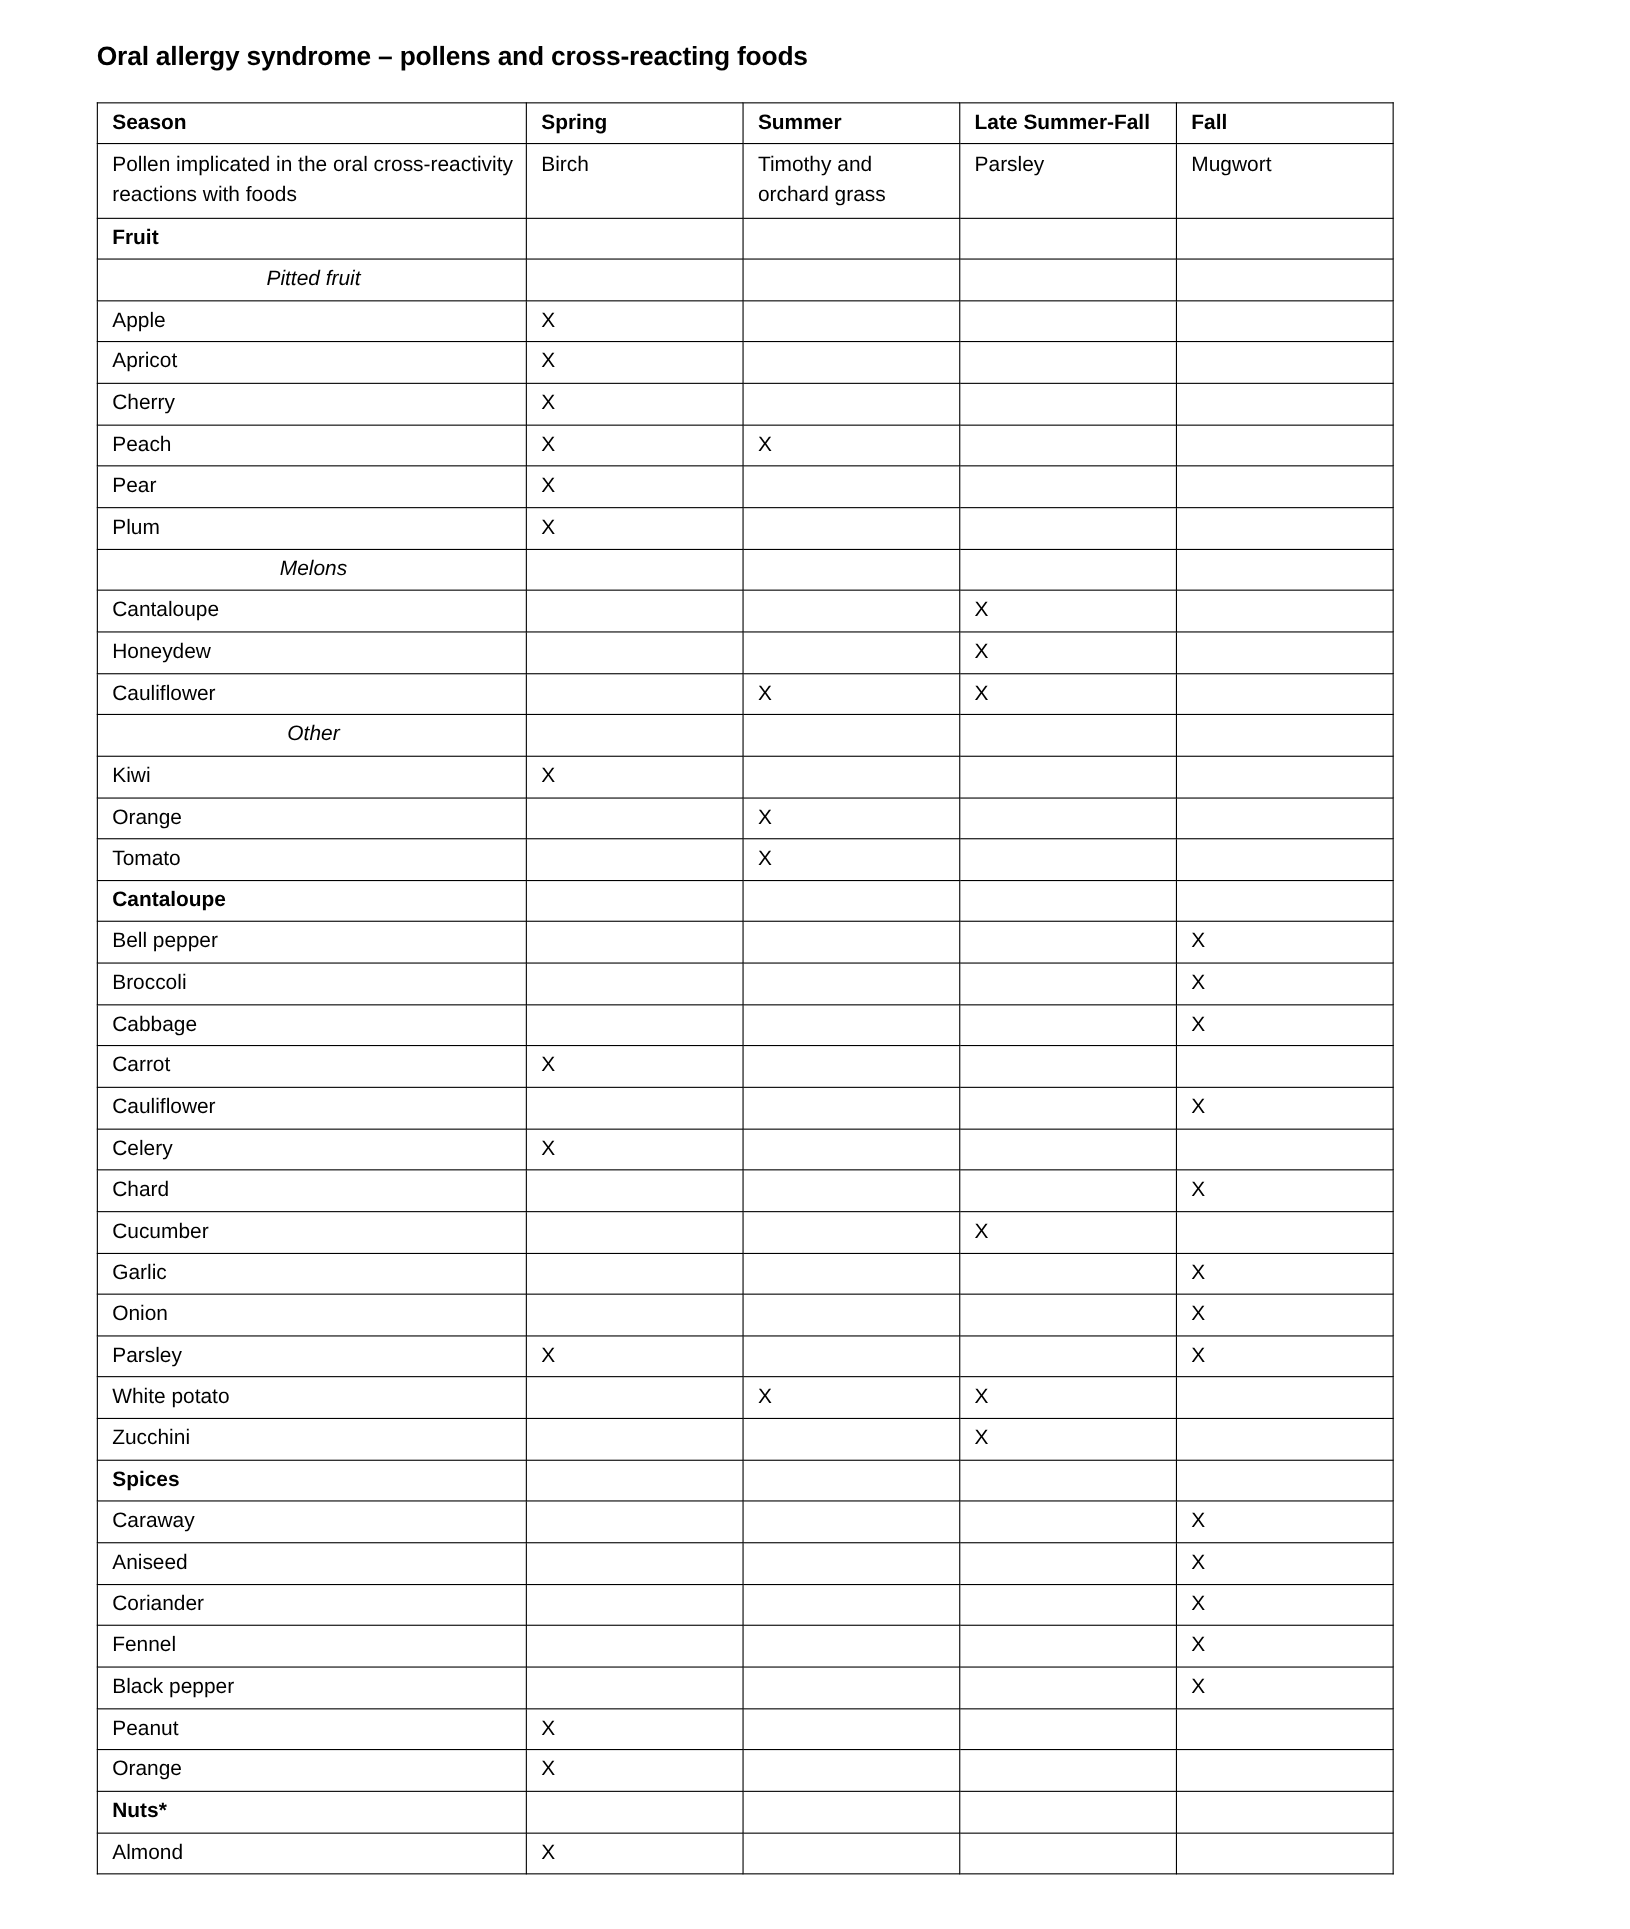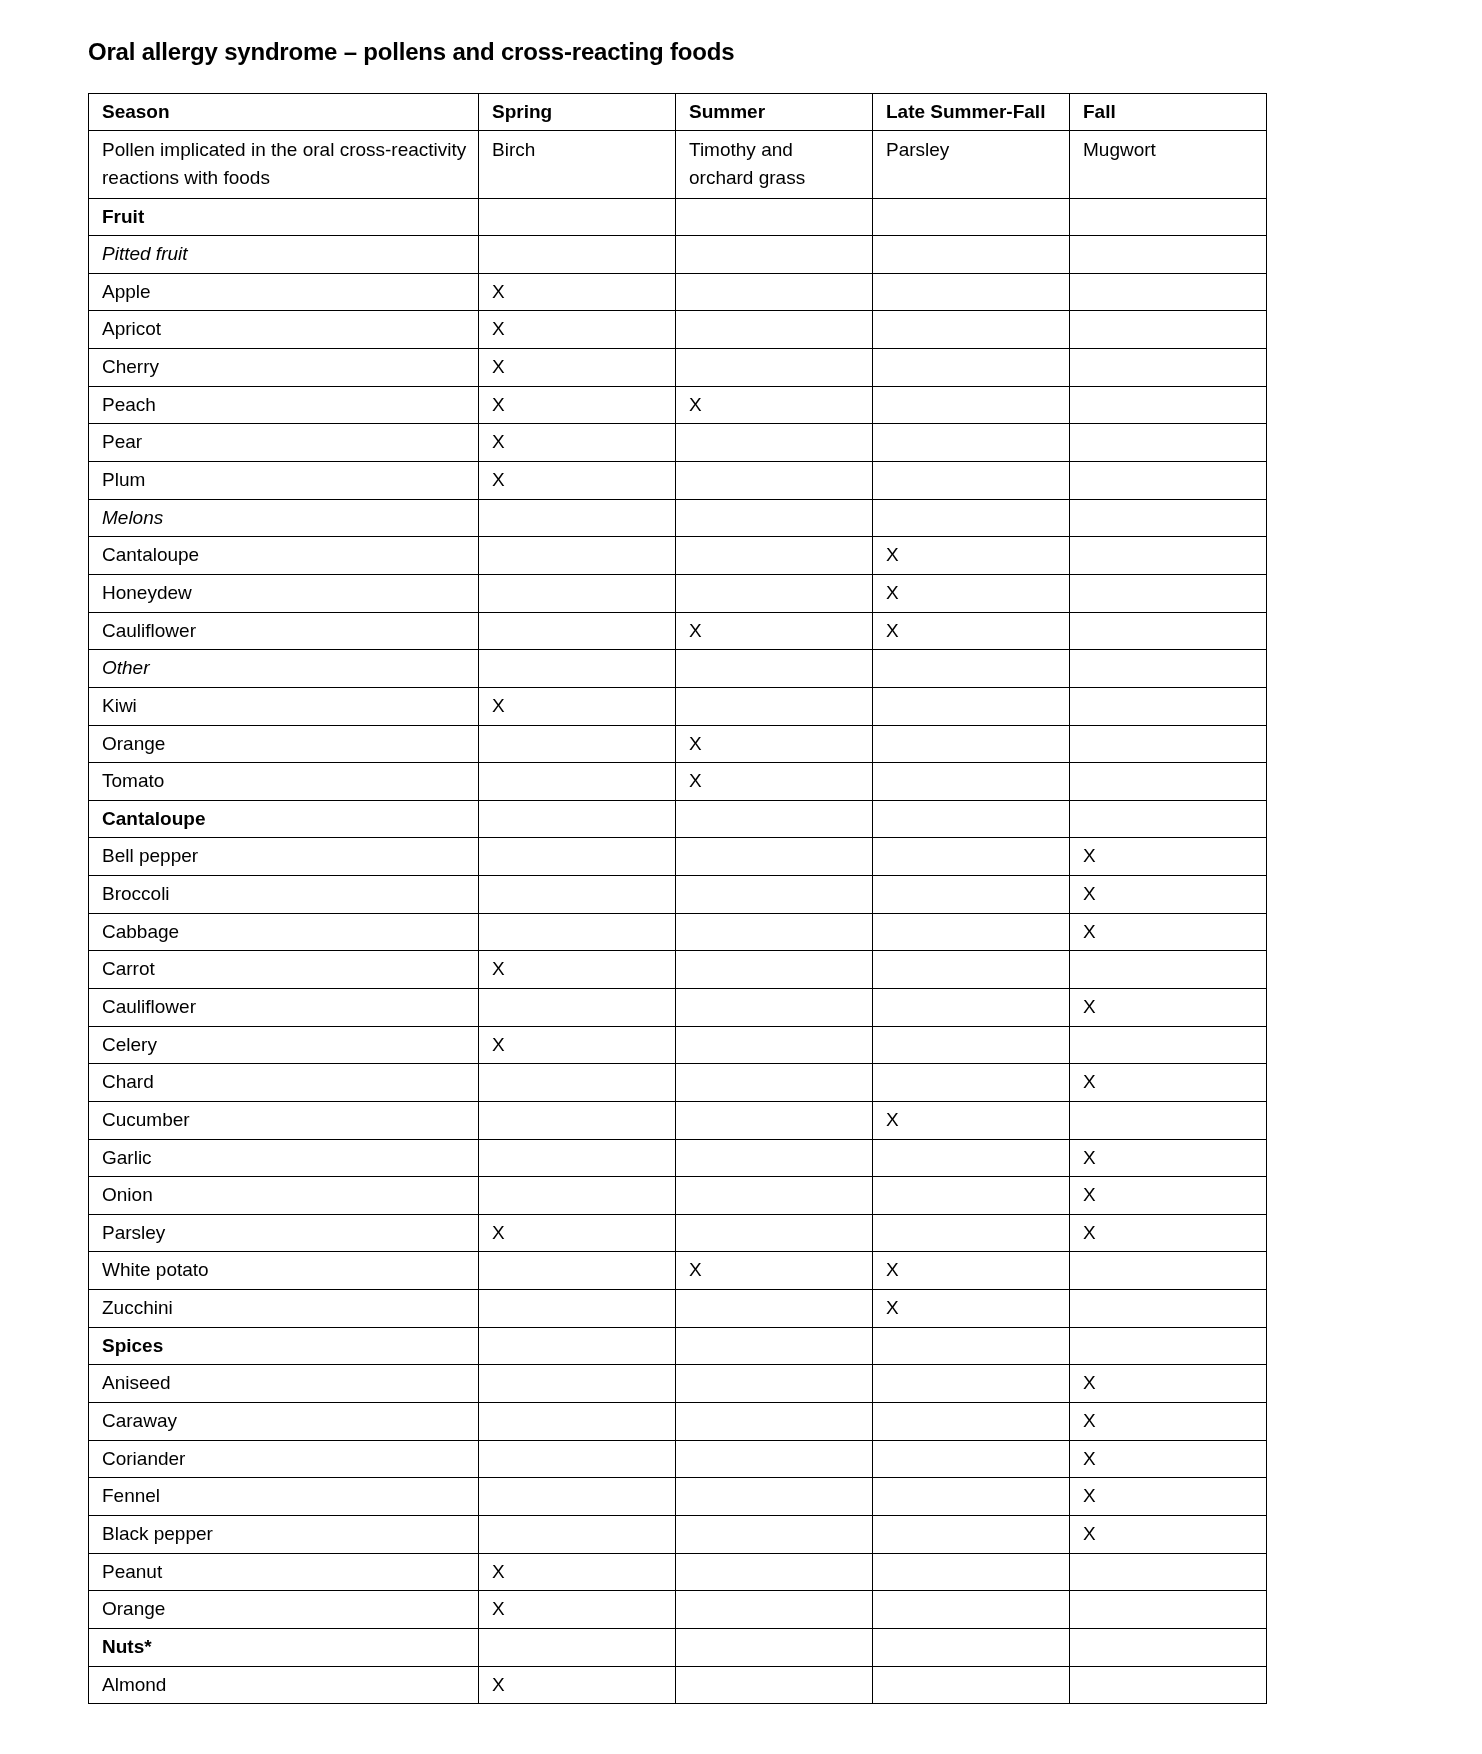--- a/index.html
+++ b/index.html
@@ -47,21 +47,21 @@
   }
   table.oas th {
     font-weight: bold;
     margin-top: 38px;
   }
   td.mark, th.mark {
     text-align: center;
     padding-left: 10px;
   }
   tr.group-row > td:first-child { font-weight: bold; }
-  tr.sub-row   > td:first-child { font-style: italic; }
+  tr.sub-row   > td:first-child { font-style: italic; text-align: center; }
   tr.tall-row td { line-height: 1.45; }
 </style>
 </head>
 <body>
 
 <div class="page">
 
   <h1 class="doc-title">Oral allergy syndrome – pollens and cross-reacting foods</h1>
 
   <table class="oas">
@@ -301,28 +301,28 @@
           <td class="mark"></td>
         </tr>
         <tr class="group-row">
           <td>Spices</td>
           <td class="mark"></td>
           <td class="mark"></td>
           <td class="mark"></td>
           <td class="mark"></td>
         </tr>
         <tr>
+          <td>Caraway</td>
+          <td class="mark"></td>
+          <td class="mark"></td>
+          <td class="mark"></td>
+          <td class="mark">X</td>
+        </tr>
+        <tr>
           <td>Aniseed</td>
-          <td class="mark"></td>
-          <td class="mark"></td>
-          <td class="mark"></td>
-          <td class="mark">X</td>
-        </tr>
-        <tr>
-          <td>Caraway</td>
           <td class="mark"></td>
           <td class="mark"></td>
           <td class="mark"></td>
           <td class="mark">X</td>
         </tr>
         <tr>
           <td>Coriander</td>
           <td class="mark"></td>
           <td class="mark"></td>
           <td class="mark"></td>

